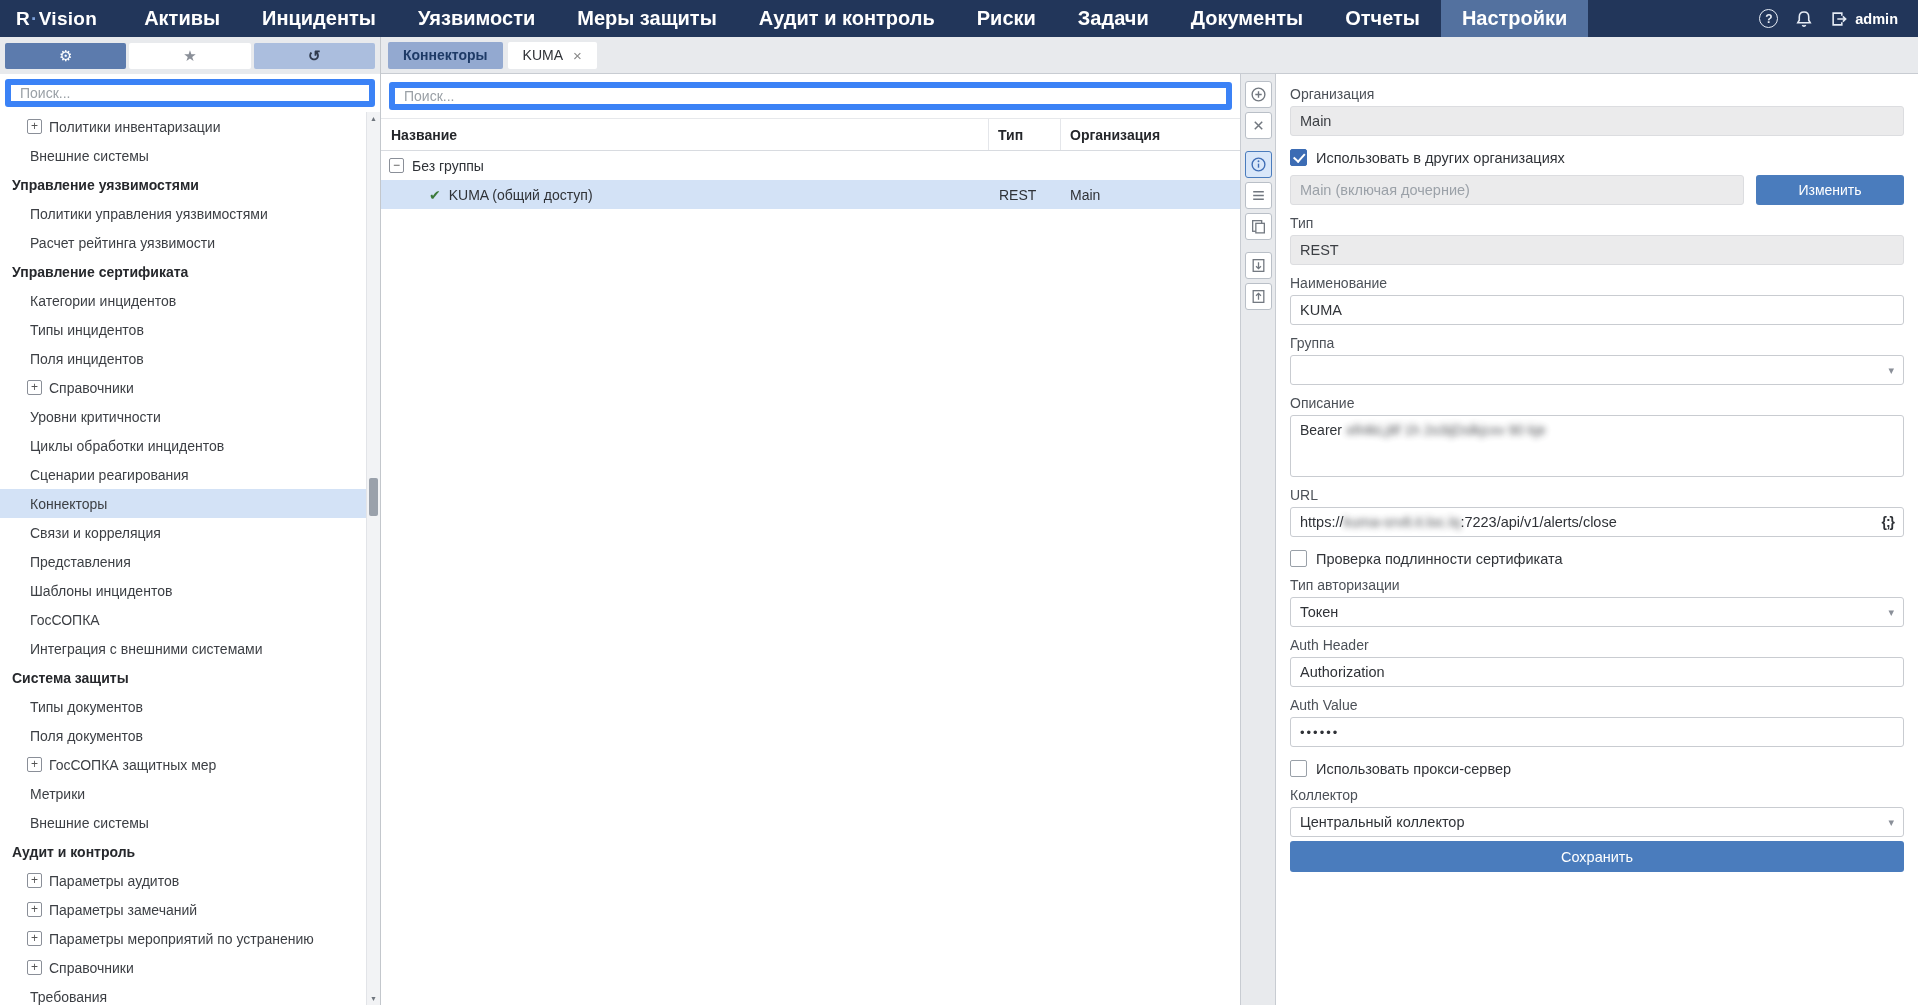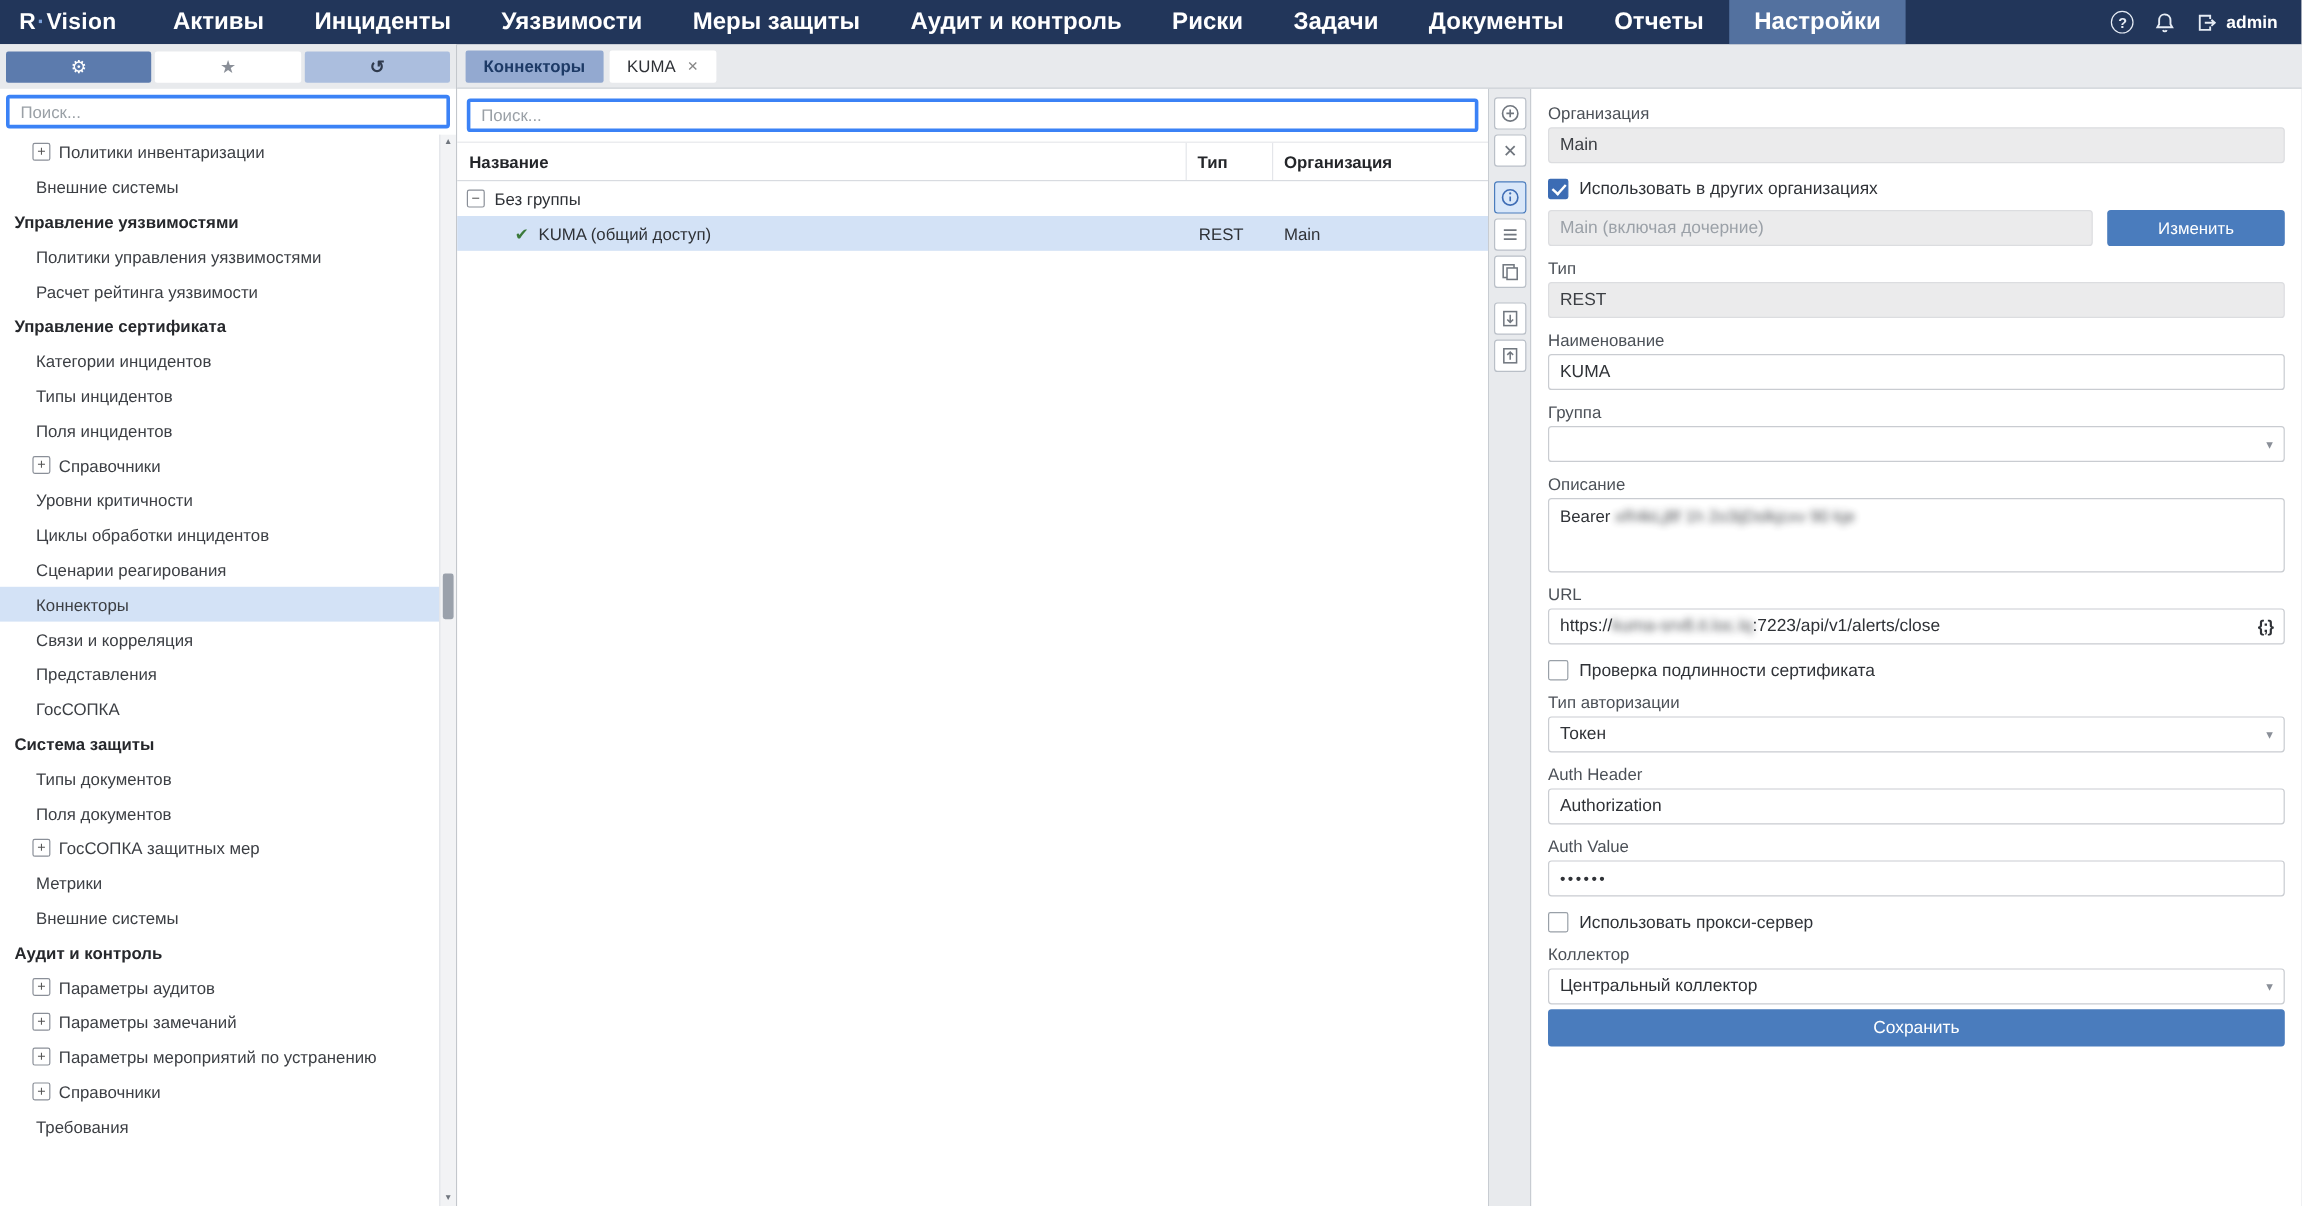--- a/index.html
+++ b/index.html
@@ -21,21 +21,21 @@
   .app-body{flex:1;display:flex;min-height:0;}
 
   
   .sidebar{width:380px;flex:0 0 auto;background:#fff;border-right:1px solid #c3c7cc;display:flex;flex-direction:column;min-height:0;}
   .sidebar-tabs{background:#e8eaed;display:flex;gap:3px;padding:6px 5px 5px;flex:0 0 auto;}
   .stab{flex:1;height:26px;border-radius:2px;display:flex;align-items:center;justify-content:center;font-size:15px;cursor:pointer;}
   .stab.sel{background:var(--sidebar_tab_selected,#5c7bad);color:#fff;}
   .stab.plain{background:#fff;color:#8a8f98;}
   .stab.alt{background:var(--sidebar_tab_alt,#abbede);color:#2f3a4d;font-weight:bold;}
   .side-search{margin:5px;flex:0 0 auto;}
-  .inp-search{width:100%;height:28px;border:3px solid #3b82f6;border-radius:3px;padding:0 9px;font-size:14px;box-sizing:border-box;font-family:inherit;color:#2f3237;}
+  .inp-search{width:100%;height:28px;border:6px solid #3b82f6;border-radius:3px;padding:0 9px;font-size:14px;box-sizing:border-box;font-family:inherit;color:#2f3237;}
   input::placeholder{color:#9aa0a6;}
   .tree{position:relative;flex:1;overflow:hidden;padding-right:13px;}
   .tree-item{height:29px;display:flex;align-items:center;padding-left:30px;font-size:14px;color:#3c3f44;cursor:pointer;white-space:nowrap;}
   .tree-item.expandable{padding-left:27px;}
   .tree-item.selected{background:var(--selection,#d5e2f6);}
   .tree-section{height:29px;display:flex;align-items:center;padding-left:12px;font-size:14px;font-weight:bold;color:#26282c;white-space:nowrap;}
   .plusbox{width:15px;height:15px;border:1px solid #8a8f98;border-radius:2px;background:#fff;color:#555;font-size:12px;line-height:13px;text-align:center;margin-right:7px;flex:0 0 auto;box-sizing:border-box;}
   .scroll-rail{position:absolute;top:0;right:0;bottom:0;width:13px;background:#f2f3f5;border-left:1px solid #e2e4e8;cursor:pointer;}
   .rail-arrow{position:absolute;left:0;right:0;height:13px;text-align:center;font-size:7px;color:#6f757d;line-height:13px;}
   .rail-arrow.up{top:0;}.rail-arrow.down{bottom:0;}
@@ -200,21 +200,27 @@
             <div class="tree-item selected">
               <span>Коннекторы</span>
             </div>
             <div class="tree-item">
               <span>Связи и корреляция</span>
             </div>
             <div class="tree-item">
               <span>Представления</span>
             </div>
             <div class="tree-item">
+              <span>Шаблоны инцидентов</span>
+            </div>
+            <div class="tree-item">
               <span>ГосСОПКА</span>
+            </div>
+            <div class="tree-item">
+              <span>Интеграция с внешними системами</span>
             </div>
             <div class="tree-section">
               <span>Система защиты</span>
             </div>
             <div class="tree-item">
               <span>Типы документов</span>
             </div>
             <div class="tree-item">
               <span>Поля документов</span>
             </div>

